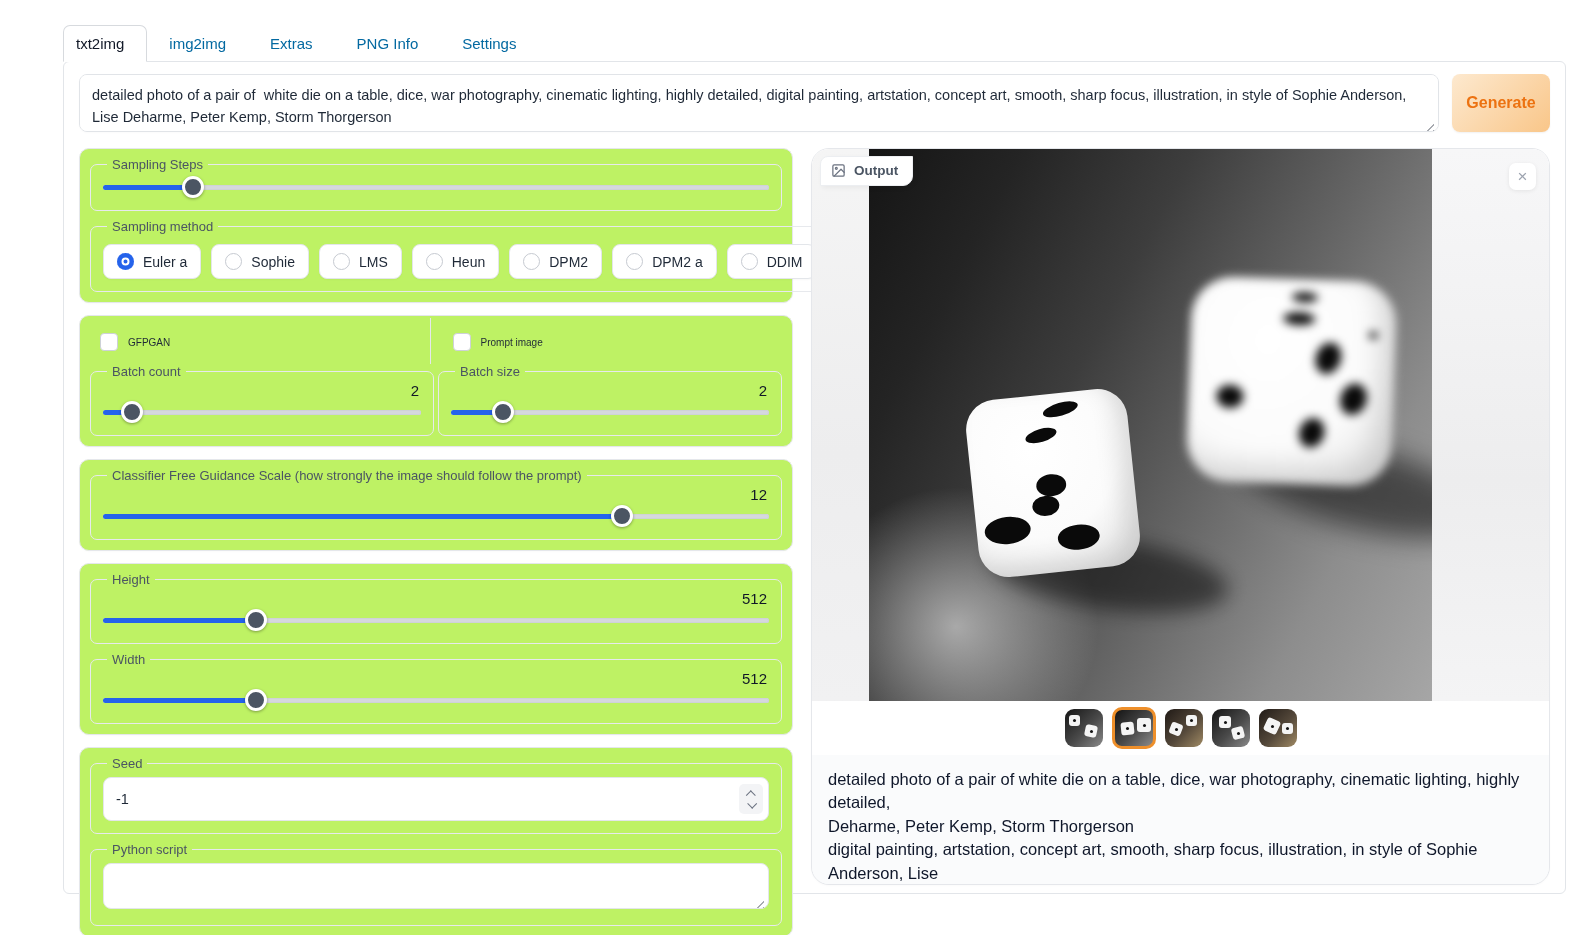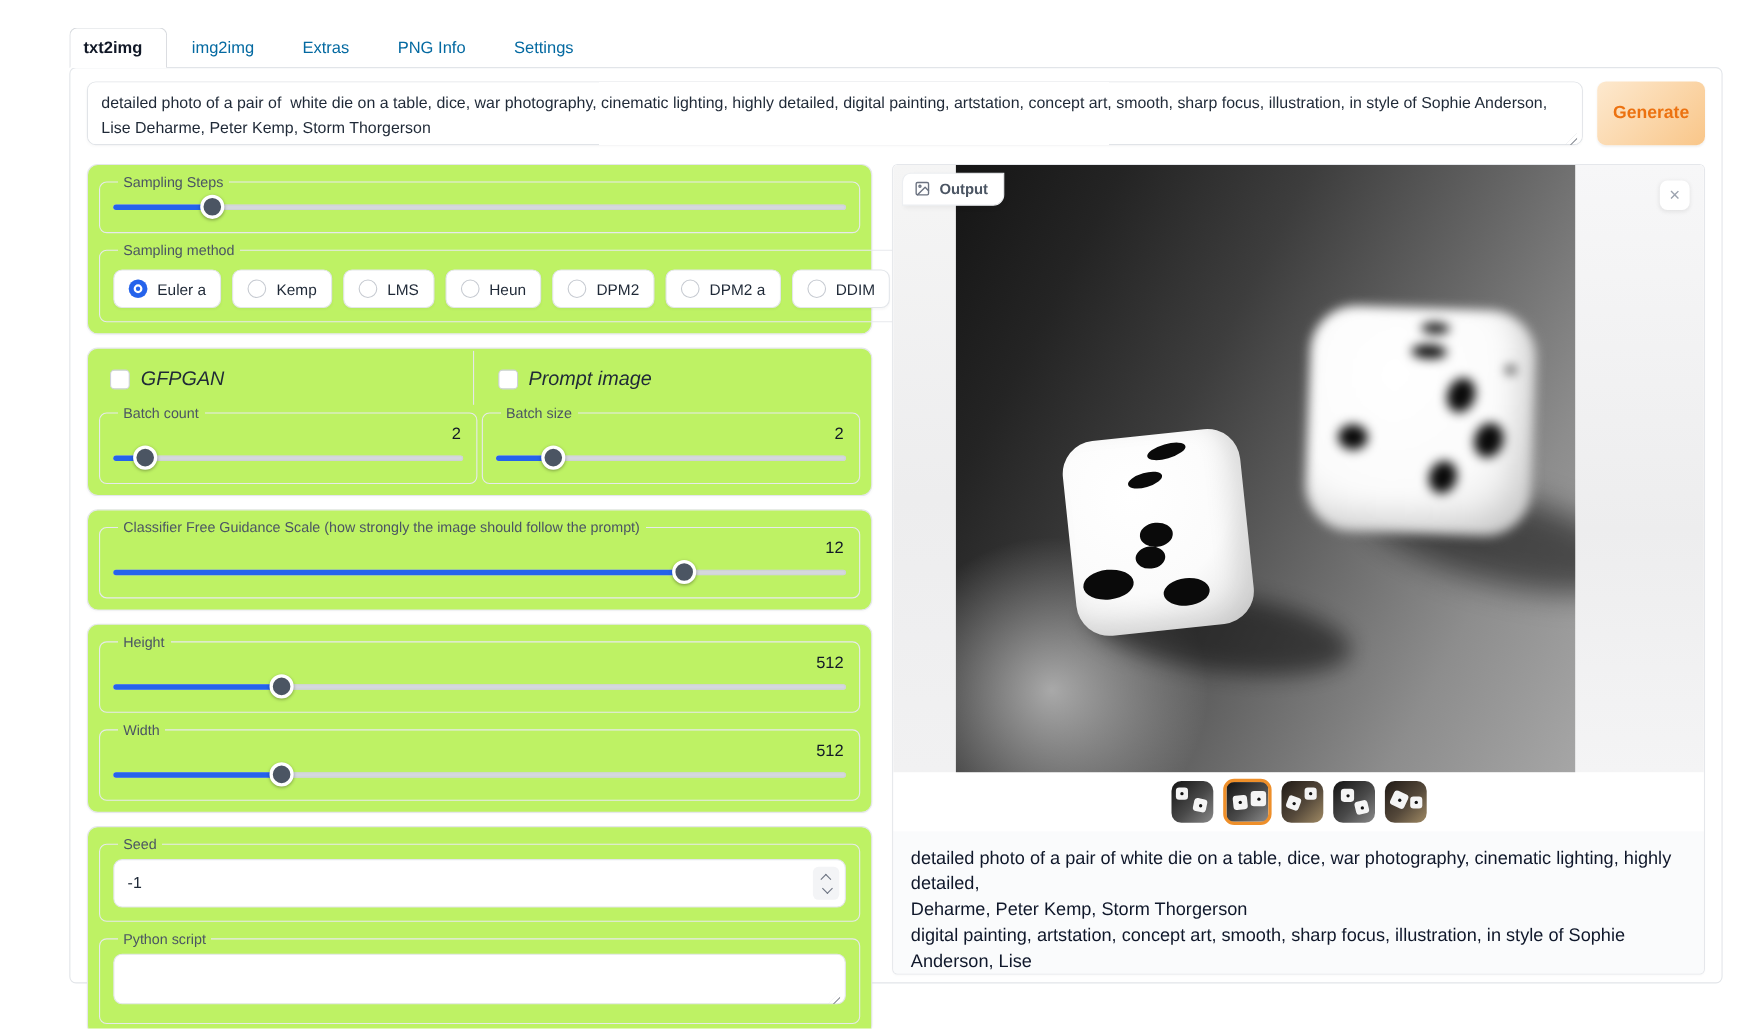--- a/index.html
+++ b/index.html
@@ -3,21 +3,21 @@
 <meta charset="utf-8">
 <style>
   * { box-sizing: border-box; margin: 0; padding: 0; }
   html,body { width:1594px; height:935px; background:#ffffff; font-family:"Liberation Sans","DejaVu Sans",sans-serif; color:#111827; overflow:hidden; }
 
   .app { padding-top:22px; padding-left:63px; padding-right:28px; }
 
   
   .tabbar { display:flex; align-items:flex-end; height:39px; position:relative; z-index:2; }
   .tab { padding:9px 22px; font-size:15px; color:#0369a1; cursor:pointer; }
-  .tab.active { background:#fff; border:1px solid #d7dade; border-bottom:1px solid #fff; border-radius:7px 7px 0 0; color:#111827; font-weight:700; margin-bottom:-1px;padding-left:12px; }
+  .tab.active { background:#fff; border:1px solid #d7dade; border-bottom:1px solid #fff; border-radius:7px 7px 0 0; color:#111827; font-weight:400; margin-bottom:-1px;padding-left:12px; }
 
   
   .container { border:1px solid #e2e5e9; border-radius:6px; background:#fff; height:833px; padding:12px 15px; position:relative; z-index:1; }
 
   
   .prompt-row { display:flex; gap:13px; align-items:stretch; }
   .prompt-box { position:relative; flex:1; }
   .prompt-textarea { width:100%; height:58px; resize:none; border:1px solid #e1e4e8; border-radius:8px; padding:9px 12px; font-family:inherit; font-size:14.5px; line-height:1.55; color:#1f2937; background:#fff; outline:none; box-shadow:0 1px 2px rgba(0,0,0,.02); }
   .resize-grip { position:absolute; width:11px; height:11px; right:5px; bottom:5px; clip-path:polygon(100% 0,100% 100%,0 100%); background:repeating-linear-gradient(315deg,#a7aab0 0 1px,transparent 1px 4px); pointer-events:none; }
   .generate-btn { width:98px; height:58px; border:none; border-radius:8px; background:linear-gradient(135deg,#fdeticd, #f8bf84); background:linear-gradient(135deg,#fde9cf 0%,#f9c689 100%); color:#ec7211; font-size:16px; font-weight:700; font-family:inherit; cursor:pointer; box-shadow:0 1px 2px rgba(0,0,0,.06); }
@@ -39,38 +39,38 @@
   .slider .handle { position:absolute; top:0; width:22px; height:22px; margin-left:-11px; background:#4b5563; border:3px solid #fff; border-radius:50%; box-shadow:0 1px 3px rgba(0,0,0,.35); }
 
   
   .radio-row { display:flex; gap:10px; margin-top:8px; flex-wrap:nowrap; }
   .radio-opt { display:flex; align-items:center; gap:9px; background:#fff; border:1px solid #e3e6ea; border-radius:8px; padding:8px 13px; font-size:14px; color:#1f2937; cursor:pointer; box-shadow:0 1px 2px rgba(0,0,0,.03); white-space:nowrap; }
   .radio-dot { width:17px; height:17px; border-radius:50%; background:#fff; border:1px solid #c6cad1; flex:none; }
   .radio-dot.checked { border:none; background:#2563eb; box-shadow:inset 0 0 0 4.5px #2563eb, inset 0 0 0 6.5px #ffffff; }
 
   
   .split-row { display:flex; }
-  .split-half { flex:1; display:flex; align-items:center; gap:10px; padding:15px 10px 13px; font-size:18px; color:#1f2937;font-style:italic; }
+  .split-half { flex:1; display:flex; align-items:center; gap:10px; padding:15px 10px 13px; font-size:10px; color:#1f2937; }
   .split-half + .split-half { border-left:1px solid #e5e7eb; padding-left:22px; }
   .checkbox { width:18px; height:18px; border:1px solid #cdd1d7; border-radius:4px; background:#fff; cursor:pointer; flex:none; }
   .batch-row { display:flex; gap:4px; }
   .batch-row fieldset { flex:1; margin-top:0; }
 
   
   .seed-input-wrap { position:relative; margin-top:4px; }
   .seed-input { width:100%; height:44px; border:1px solid #e3e6ea; border-radius:8px; background:#fff; font-family:inherit; font-size:14.5px; color:#1f2937; padding:0 34px 0 12px; outline:none; }
   .spinner { position:absolute; right:6px; top:7px; width:24px; height:30px; background:#f3f4f6; border-radius:5px; display:flex; flex-direction:column; align-items:center; justify-content:center; gap:3px; cursor:pointer; }
   .chev { width:7px; height:7px; border-left:1.6px solid #6b7280; border-top:1.6px solid #6b7280; }
   .chev.up { transform:rotate(45deg) translateY(1px); }
   .chev.down { transform:rotate(225deg) translateY(1px); }
   .script-wrap { position:relative; margin-top:4px; }
   .script-textarea { width:100%; height:46px; resize:none; border:1px solid #e3e6ea; border-radius:8px; background:#fff; font-family:inherit; font-size:14.5px; padding:8px 12px; outline:none; }
 
   
-  .output-panel { position:relative; border:1px solid #e5e7eb; border-radius:5px; background:#fafbfc; height:737px; box-shadow:0 1px 2px rgba(0,0,0,.02); overflow:hidden; }
+  .output-panel { position:relative; border:1px solid #e5e7eb; border-radius:18px; background:#fafbfc; height:737px; box-shadow:0 1px 2px rgba(0,0,0,.02); overflow:hidden; }
   .stage { display:flex; height:552px; background:#fff; }
   .strip { background:linear-gradient(180deg,#f5f5f5 0%,#ededee 55%,#f1f1f2 100%); }
   .strip.left { width:57px; }
   .strip.right { flex:1; background:linear-gradient(180deg,#f7f7f8 0%,#ededee 60%,#f4f4f5 100%); }
   .photo { position:relative; width:563px; flex:none; overflow:hidden; background:linear-gradient(118deg,#151515 0%,#242424 18%,#3d3d3d 38%,#666666 60%,#8d8d8d 80%,#a6a6a6 100%); }
   .photo .glow { position:absolute; left:-12%; bottom:-14%; width:55%; height:55%; background:radial-gradient(ellipse at center,rgba(255,255,255,.55),rgba(255,255,255,0) 65%); }
   .die { position:absolute; background:radial-gradient(circle at 38% 30%,#ffffff 0%,#fbfbfb 55%,#e8e8e8 85%,#d9d9d9 100%); }
   .die-shadow { position:absolute; background:rgba(10,10,10,.55); filter:blur(10px); border-radius:50%; }
   .pip { position:absolute; background:#0a0a0a; border-radius:50%; }
   .die1 { left:103px; top:245px; width:162px; height:178px; border-radius:30px; transform:rotate(-6deg); box-shadow:inset -14px -10px 22px rgba(0,0,0,.10); }
@@ -129,21 +129,21 @@
           </fieldset>
           <fieldset>
             <legend>Sampling method</legend>
             <div class="radio-row">
               <div class="radio-opt">
                   <span class="radio-dot checked"></span>
                   <span>Euler a</span>
                 </div>
               <div class="radio-opt">
                   <span class="radio-dot"></span>
-                  <span>Kemp</span>
+                  <span>Sophie</span>
                 </div>
               <div class="radio-opt">
                   <span class="radio-dot"></span>
                   <span>LMS</span>
                 </div>
               <div class="radio-opt">
                   <span class="radio-dot"></span>
                   <span>Heun</span>
                 </div>
               <div class="radio-opt">

